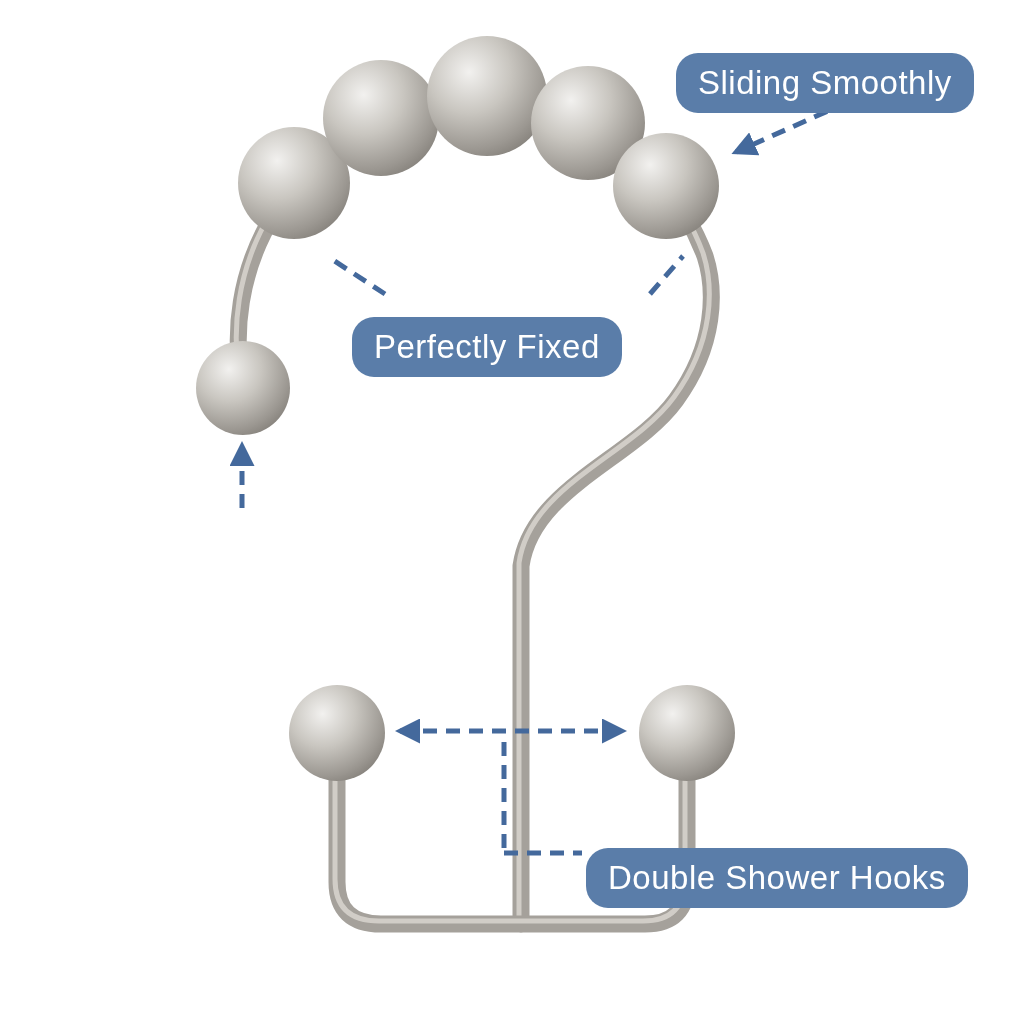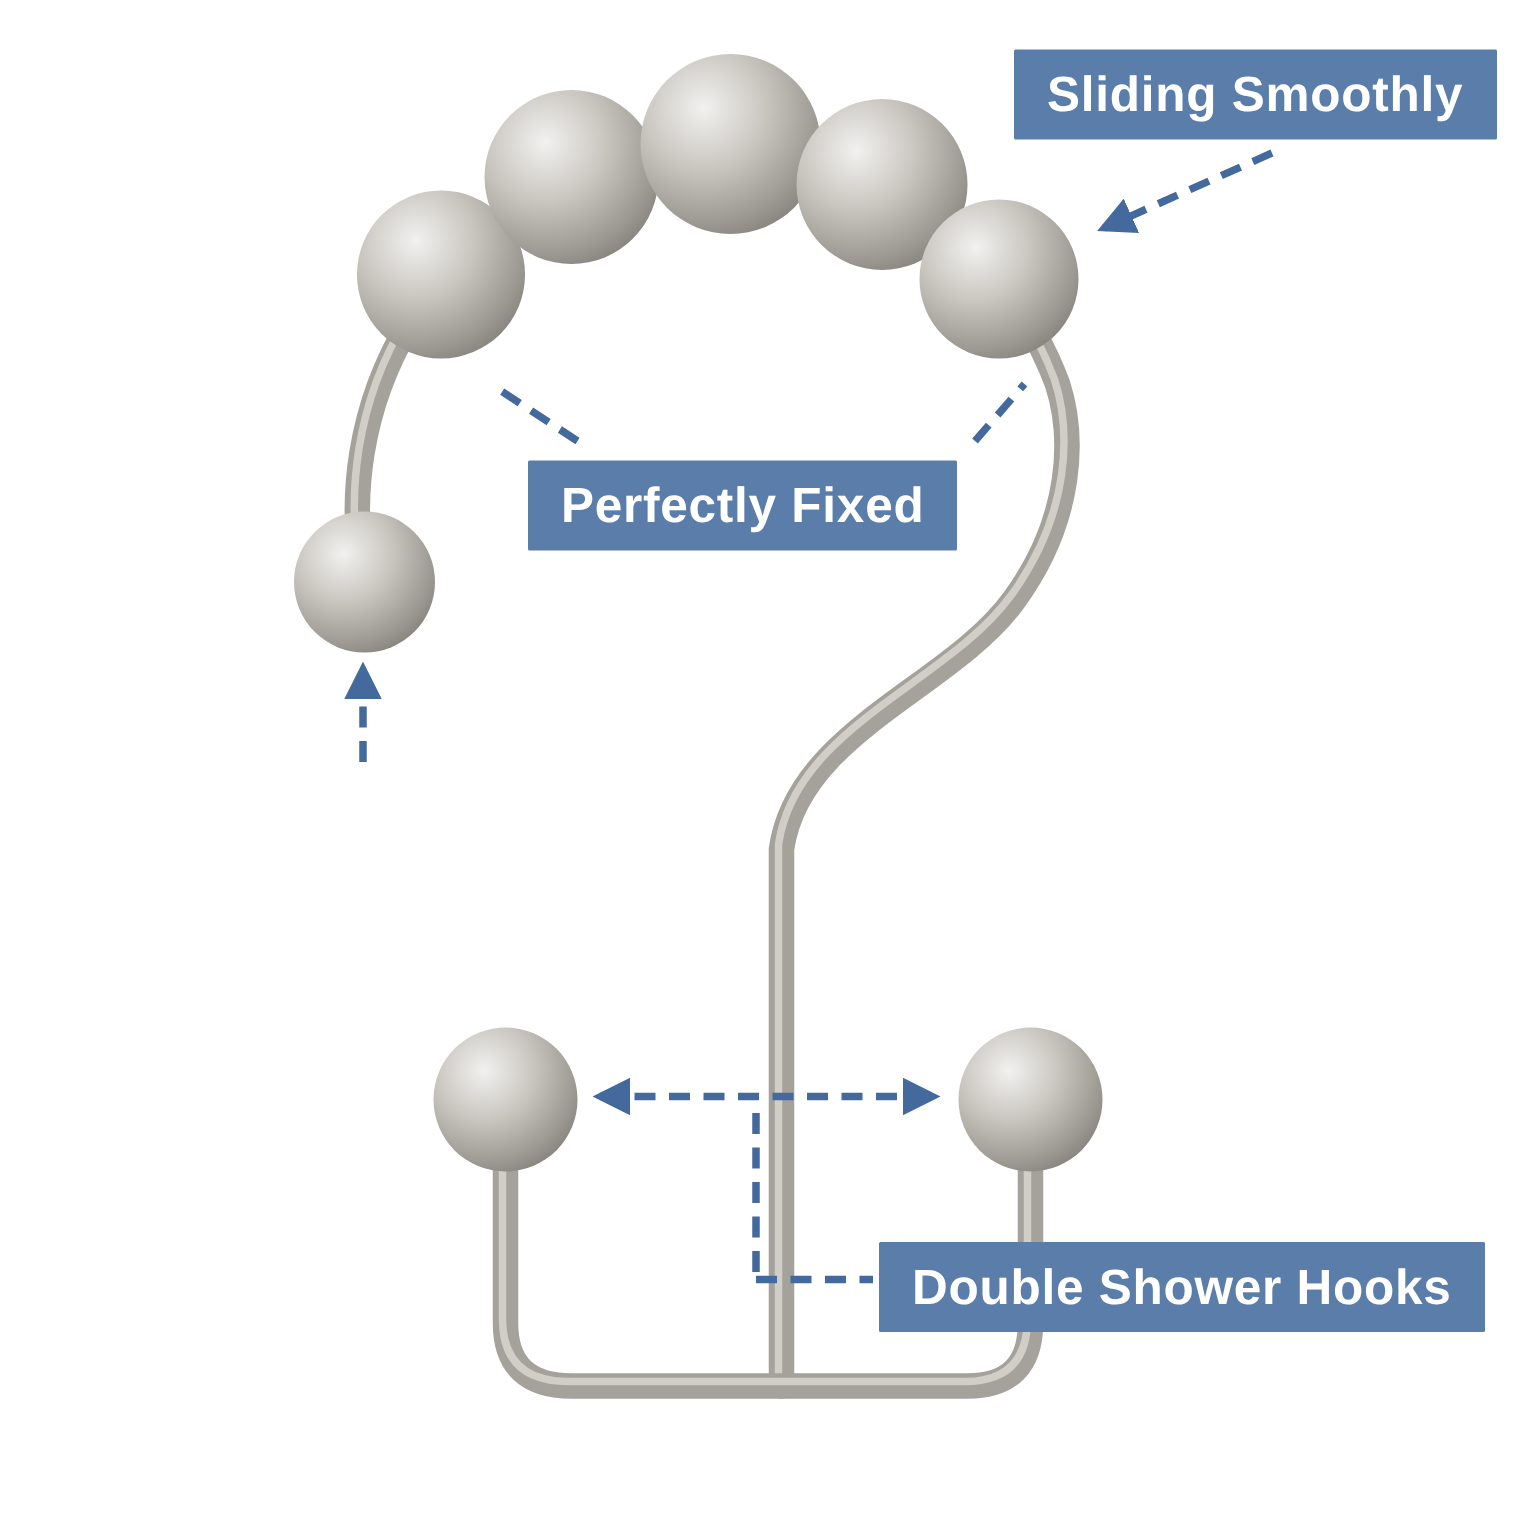--- a/index.html
+++ b/index.html
@@ -8,30 +8,31 @@
     width:1024px; height:1024px;
     background: var(--color-background, #ffffff);
     font-family:"Liberation Sans", sans-serif;
     overflow:hidden;
   }
   .art { position:absolute; left:0; top:0; width:1024px; height:1024px; }
   .callout {
     position:absolute;
     background: var(--color-label_bg, #5a7da9);
     color: var(--color-label_text, #ffffff);
-    font-weight:bold;
+    font-weight:normal;
     font-size:33px;
     line-height:1.1;
     padding:12px 22px;
-    border-radius:1px;
+    border-radius:22px;
     letter-spacing:0.5px;
     white-space:nowrap;
+    margin-top:20px;
   }
   .callout.sliding { left:676px; top:33px; }
-  .callout.fixed   { left:352px; top:307px; }
+  .callout.fixed   { left:352px; top:297px; }
   .callout.easy    { left:56px;  top:513px; }
   .callout.double  { left:586px; top:828px; }
 
   .wire-main { fill:none; stroke:#a5a19b; stroke-width:17; stroke-linecap:round; }
   .wire-hi   { fill:none; stroke:#d8d5cf; stroke-width:5; stroke-linecap:round; opacity:0.85; }
   .ball      { fill:url(#ballGrad); }
   .dash-line { fill:none; stroke: var(--color-arrow, #44699c); stroke-width:5; stroke-dasharray:14 9; }
   .arrow-head{ fill: var(--color-arrow, #44699c); }
 </style>
 </head>

